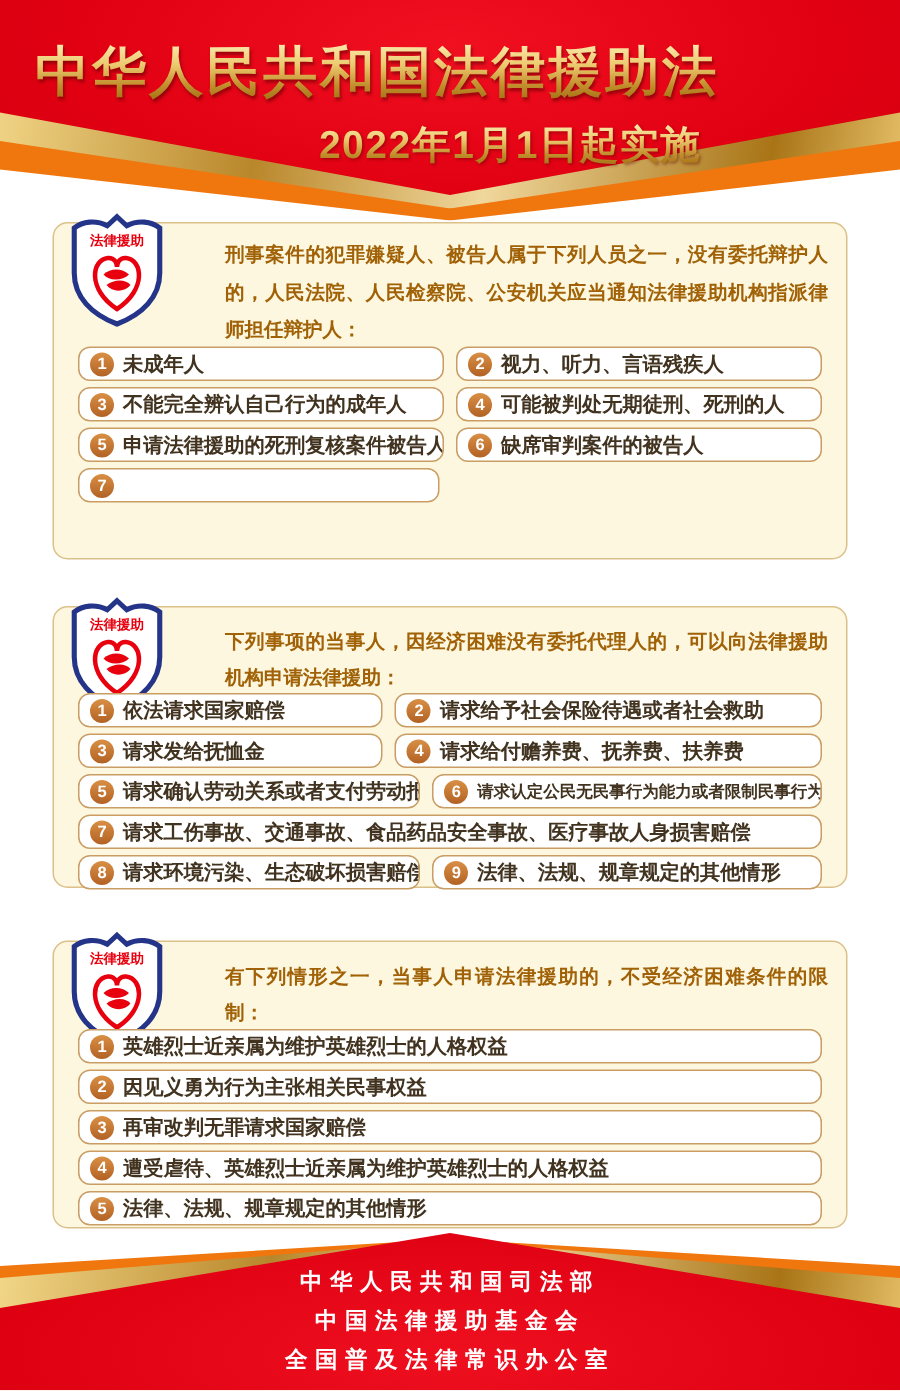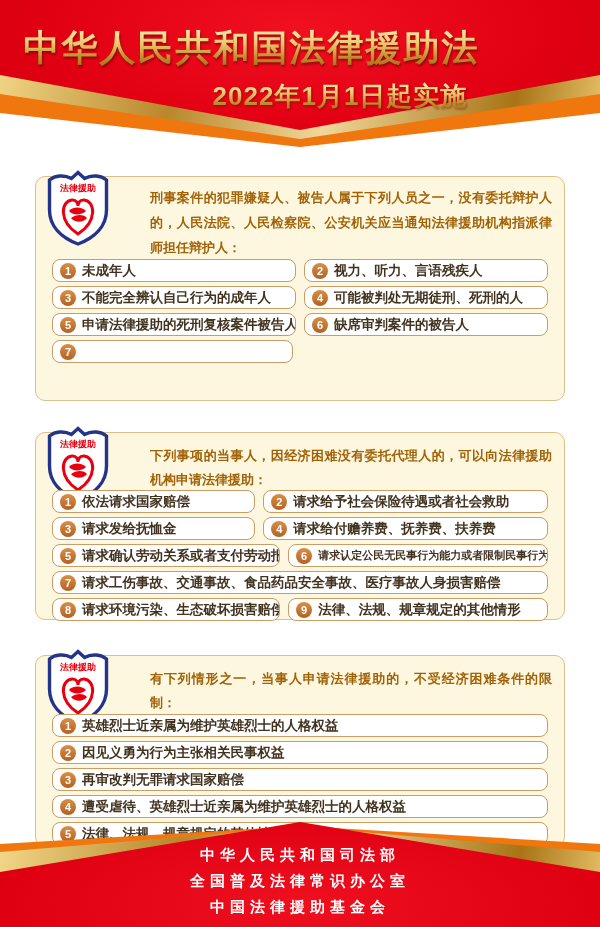--- a/index.html
+++ b/index.html
@@ -10,21 +10,21 @@
   .header{position:absolute;left:0;top:0;width:600px;height:150px;}
   .ribbon{position:absolute;inset:0;}
   .ribbon-orange-top{background:#f0760e;clip-path:polygon(0 0,100% 0,100% 113px,50% 147px,0 113px);}
   .ribbon-gold-top{background:linear-gradient(100deg,#f3d98b 0%,#b9872b 30%,#f0d79b 55%,#a87416 85%,#e7c26a 100%);clip-path:polygon(0 0,100% 0,100% 94px,50% 139px,0 94px);}
   .banner-red-top{background:radial-gradient(ellipse at 50% 20%,#f01020 0%,#e00012 60%,#d30010 100%);clip-path:polygon(0 0,100% 0,100% 75px,50% 130px,0 75px);}
   .gold-text{background:linear-gradient(180deg,#fceeb4 0%,#ecc96e 40%,#c3902e 72%,#a06f12 100%);-webkit-background-clip:text;background-clip:text;color:transparent;}
   .main-title{position:absolute;top:24px;left:0;width:503px;text-align:center;font-size:36px;font-weight:bold;letter-spacing:2px;filter:drop-shadow(1px 2px 1px rgba(90,0,0,0.55));}
   .sub-title{position:absolute;top:79px;left:0;width:600px;text-align:center;font-size:26px;font-weight:bold;letter-spacing:1px;filter:drop-shadow(1px 1px 1px rgba(90,0,0,0.45));padding-left:40px;}
 
   
-  .card{position:absolute;left:35px;width:530px;background:#fdf7df;border:1px solid #dcc08a;border-radius:10px;box-sizing:border-box;margin-top:28px;}
+  .card{position:absolute;left:35px;width:530px;background:#fdf7df;border:1px solid #dcc08a;border-radius:10px;box-sizing:border-box;}
   .card1{top:148px;height:225px;}
   .card2{top:404px;height:188px;}
   .card3{top:627px;height:192px;}
   .badge{position:absolute;left:10px;top:-7px;width:64px;height:76px;}
   .card-heading{position:absolute;left:114px;right:12px;color:#a16207;font-weight:bold;font-size:13px;line-height:25px;text-align:justify;}
   .card1 .card-heading{top:8px;}
   .card2 .card-heading,.card3 .card-heading{top:11px;line-height:24px;}
   .rows{position:absolute;left:16px;right:16px;}
   .card1 .rows{top:82px;}
   .card2 .rows{top:57px;}
@@ -209,18 +209,18 @@
       </div>
     </div>
   </div>
 
   <div class="footer">
     <div class="ribbon ribbon-orange-bot"></div>
     <div class="ribbon ribbon-gold-bot"></div>
     <div class="ribbon banner-red-bot"></div>
     <div class="footer-orgs">
       <div>中华人民共和国司法部</div>
+      <div>中国法律援助基金会</div>
       <div>全国普及法律常识办公室</div>
-      <div>中国法律援助基金会</div>
     </div>
   </div>
 
 </div>
 
 </body></html>

